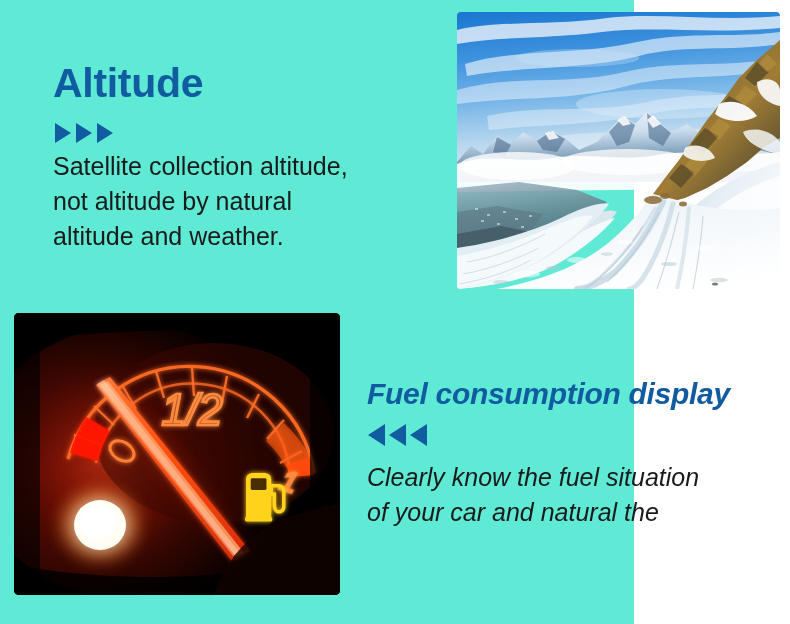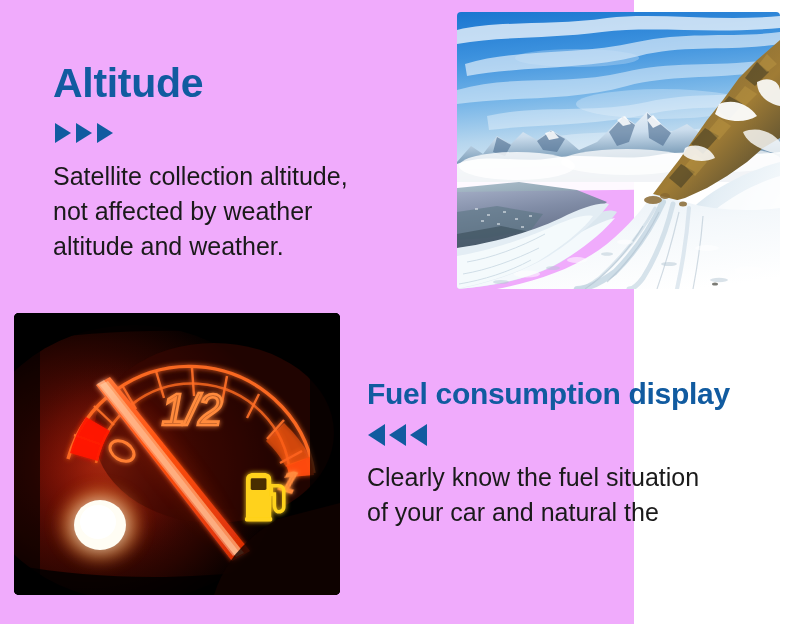--- a/index.html
+++ b/index.html
@@ -12,21 +12,21 @@
     width: 790px;
     height: 624px;
     overflow: hidden;
     font-family: "Liberation Sans", sans-serif;
     -webkit-font-smoothing: antialiased;
   }
   .page {
     position: relative;
     width: 634px;
     height: 624px;
-    background: #f0abfc;
+    background: #5eead4;
   }
 
   
   .heading {
     color: #115ba0;
     font-weight: 700;
     letter-spacing: -0.3px;
     white-space: nowrap;
     line-height: 1.05;
   }
@@ -55,21 +55,21 @@
     border-top: 11px solid transparent;
     border-bottom: 11px solid transparent;
     border-right: 17px solid #115ba0;
   }
 
   
   #section-altitude { position: absolute; left: 0; top: 0; width: 790px; height: 300px; }
   #altitude-text { position: absolute; left: 53px; top: 62px; width: 390px; }
   #altitude-heading { font-size: 41px; }
   #altitude-arrows { margin-top: 18px; margin-left: 2px; }
-  #altitude-body { margin-top: 16px; }
+  #altitude-body { margin-top: 6px; }
 
   
   #mountain-photo {
     position: absolute;
     left: 457px; top: 12px;
     width: 323px; height: 277px;
     border-radius: 4px;
     overflow: hidden;
   }
   #mountain-photo svg { display: block; width: 100%; height: 100%; }
@@ -80,21 +80,21 @@
   #gauge-photo {
     position: absolute;
     left: 14px; top: 13px;
     width: 326px; height: 282px;
     border-radius: 5px;
     overflow: hidden;
     background: #000000;
   }
   #gauge-photo svg { display: block; width: 100%; height: 100%; }
 
-  #fuel-text { position: absolute; left: 367px; top: 78px; width: 410px; }
+  #fuel-text { position: absolute; left: 367px; top: 78px; width: 410px; font-style: italic; }
   #fuel-heading { font-size: 30px; }
   #fuel-arrows { margin-top: 14px; margin-left: 1px; }
   #fuel-body { margin-top: 14px; }
 </style>
 </head>
 <body>
 
 <div class="page">
 
   <div id="section-altitude">
@@ -103,21 +103,21 @@
       <div id="altitude-heading" class="heading">Altitude</div>
 
       <div id="altitude-arrows" class="arrows right-set">
         <span class="tri tri-right"></span>
         <span class="tri tri-right"></span>
         <span class="tri tri-right"></span>
       </div>
 
       <div id="altitude-body" class="body-text">
         <div>Satellite collection altitude,</div>
-        <div>not affected by weather</div>
+        <div>not altitude by natural</div>
         <div>altitude and weather.</div>
       </div>
     </div>
 
     <div id="mountain-photo">
       <svg viewBox="0 0 323 277" preserveAspectRatio="none" aria-hidden="true">
         <defs>
           <linearGradient id="skyGrad" x1="0" y1="0" x2="0.15" y2="1">
             <stop offset="0%" stop-color="#1a76d0"></stop>
             <stop offset="28%" stop-color="#3d92de"></stop>

